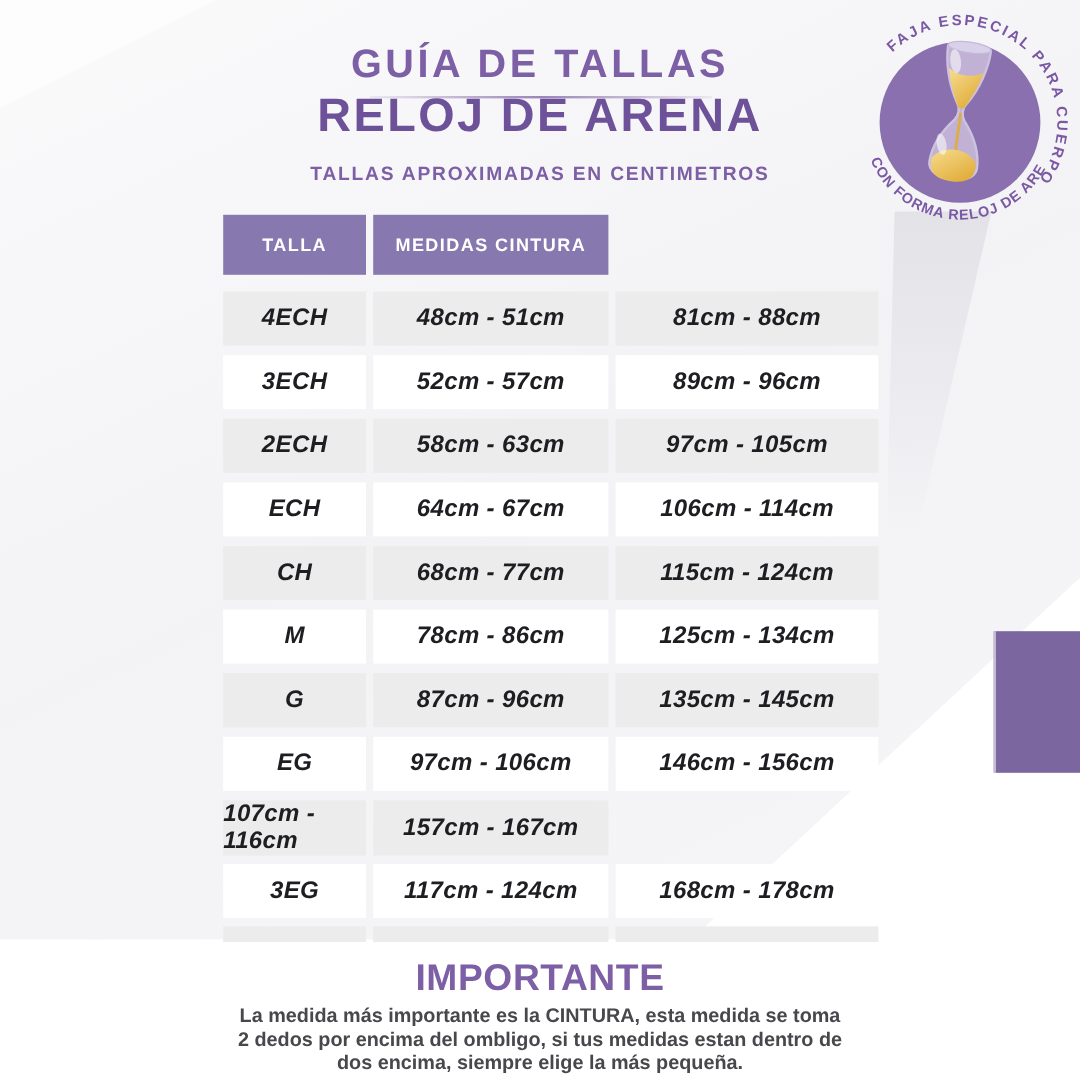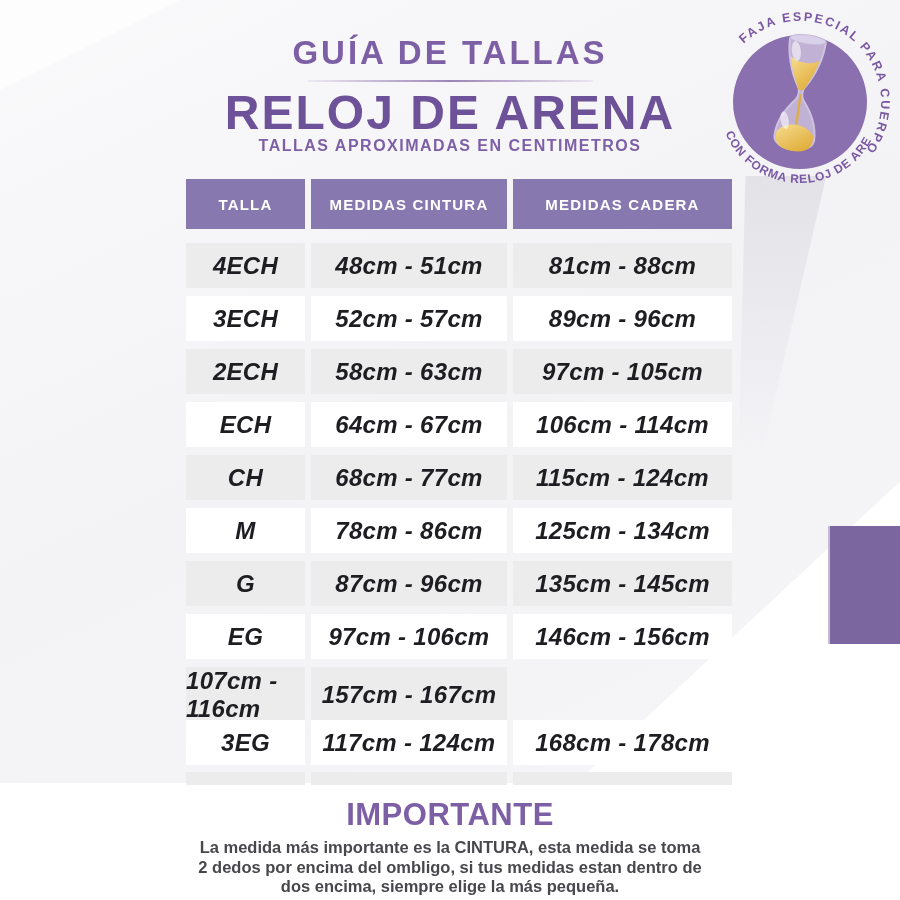--- a/index.html
+++ b/index.html
@@ -16,22 +16,22 @@
     clip-path:polygon(10% 0,95% 0,22% 100%,2% 100%);}
   .bg-white-sweep{position:absolute;inset:0;background:#ffffff;
     clip-path:polygon(0 87%,64% 87%,100% 53.5%,100% 100%,0 100%);}
   .side-rect{position:absolute;left:828px;top:526px;width:72px;height:118px;
     background:var(--side-rect,#7c66a0);border-left:2px solid rgba(255,255,255,.55);}
   
   .page-title{position:absolute;left:0;top:34px;width:100%;text-align:center;
     font-size:33px;font-weight:600;letter-spacing:3px;color:var(--accent-purple,#7a5d9f);}
   .title-divider{position:absolute;left:308px;top:80px;width:285px;height:2px;
     background:linear-gradient(to right,rgba(140,110,170,.1),rgba(124,95,160,.75),rgba(140,110,170,.1));}
-  .product-title{position:absolute;left:0;top:85px;width:100%;text-align:center;
-    font-size:48px;font-weight:800;letter-spacing:2px;color:var(--title-purple,#6e5299);}
+  .product-title{position:absolute;left:0;top:75px;width:100%;text-align:center;
+    font-size:39px;font-weight:800;letter-spacing:2px;color:var(--title-purple,#6e5299);}
   .page-subtitle{position:absolute;left:0;top:137px;width:100%;text-align:center;
     font-size:16px;font-weight:700;letter-spacing:1.5px;color:var(--accent-purple,#8164a8);}
   
   .badge{position:absolute;left:700px;top:2px;width:200px;height:200px;}
   .badge-circle{fill:var(--badge-circle,#8a70ae);}
   .arc-text{fill:#7a58a3;font-family:"Liberation Sans",sans-serif;font-weight:700;}
   .arc-top{font-size:12.5px;letter-spacing:2px;}
   .arc-bottom{font-size:12px;letter-spacing:.8px;}
   .glass{fill:rgba(238,233,246,.55);stroke:#cdc3e0;stroke-width:2;}
   .glass-cap{fill:#d9d0e9;stroke:#c4b9d9;stroke-width:1;}
@@ -41,21 +41,21 @@
   
   .size-table{position:absolute;left:186px;top:179px;width:546px;}
   .t-row{display:grid;grid-template-columns:119px 196px 219px;column-gap:6px;border-radius:17px;}
   .t-head{height:50px;}
   .t-head .cell{background:var(--header-bar,#8779af);color:#ffffff;
     font-size:15px;font-weight:600;letter-spacing:1.2px;
     display:flex;align-items:center;justify-content:center;}
   .rows{margin-top:14px;}
   .data-row{height:45px;margin-bottom:8px;}
   .data-row .cell{display:flex;align-items:center;justify-content:center;
-    font-style:italic;font-size:24px;font-weight:600;color:#1e1e22;letter-spacing:.3px;}
+    font-style:italic;font-size:20px;font-weight:600;color:#1e1e22;letter-spacing:.3px;}
   .row-gray .cell{background:var(--row-gray,#ececec);}
   .row-white .cell{background:#ffffff;}
   .partial-row{height:13px;margin-top:-1px;}
   .partial-row .cell{background:var(--row-gray,#ececec);}
   
   .important-heading{position:absolute;left:0;top:797px;width:100%;text-align:center;
     font-size:31px;font-weight:800;letter-spacing:.5px;color:var(--accent-purple,#7e5fae);}
   .important-text{position:absolute;left:0;top:838px;width:100%;text-align:center;
     font-size:16.5px;font-weight:600;line-height:19.5px;color:#47474c;}
 </style>
@@ -98,21 +98,20 @@
       <ellipse class="glass-cap" cx="100" cy="37" rx="18" ry="4.5"></ellipse>
       <ellipse class="glass-shine" cx="90" cy="50" rx="4.5" ry="10" transform="rotate(-14 90 50)"></ellipse>
       <ellipse class="glass-shine" cx="88" cy="120" rx="4" ry="9" transform="rotate(-18 88 120)"></ellipse>
     </g>
   </svg>
 
   <div class="size-table">
     <div class="t-row t-head">
       <div class="cell">TALLA</div>
       <div class="cell">MEDIDAS CINTURA</div>
-      <div class="cell">MEDIDAS CADERA</div>
     </div>
     <div class="rows">
 
         <div class="t-row data-row row-gray">
           <div class="cell">4ECH</div>
           <div class="cell">48cm - 51cm</div>
           <div class="cell">81cm - 88cm</div>
         </div>
 
         <div class="t-row data-row row-white">

